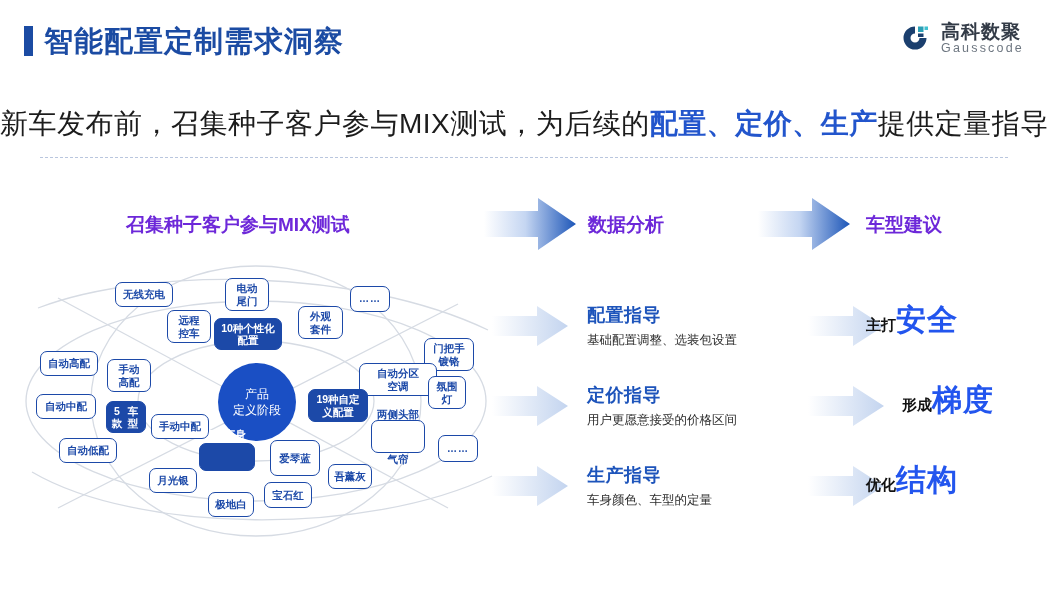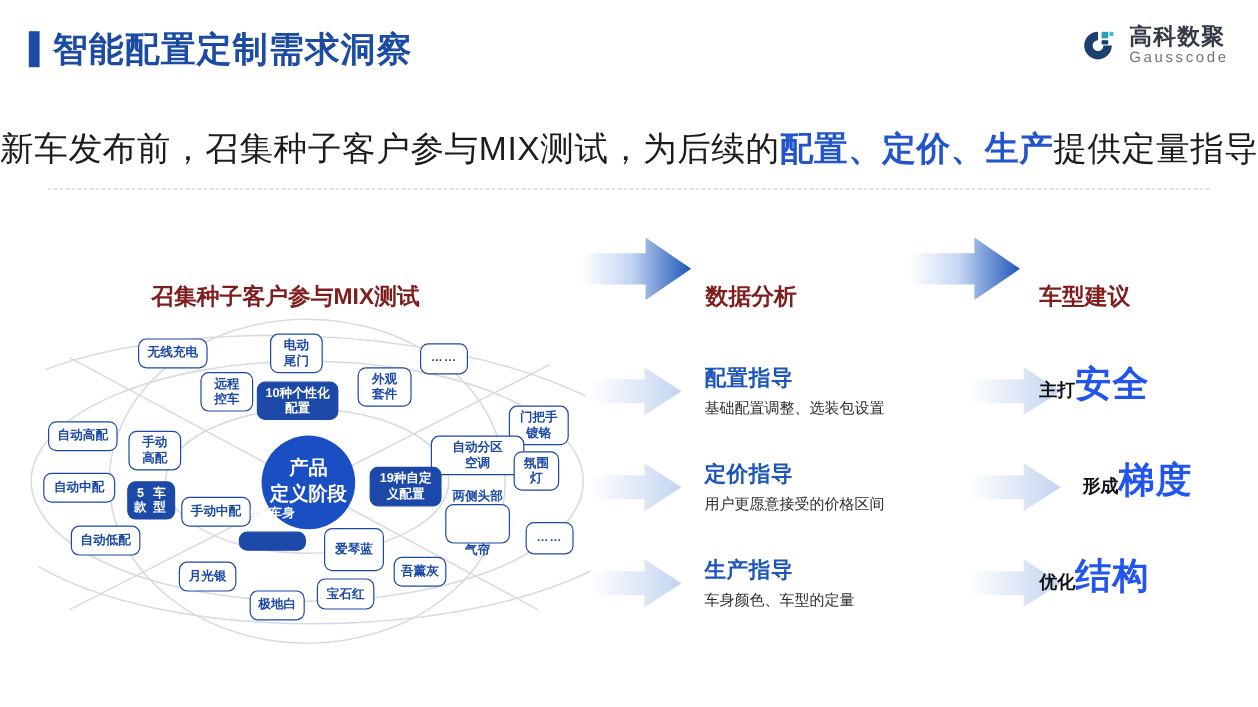--- a/index.html
+++ b/index.html
@@ -22,21 +22,21 @@
   .logo-en { font-size: 12.5px; color: #6d7680; letter-spacing: 2.2px; }
 
   
   .subtitle { position: absolute; left: 0; top: 105px; width: 848px; text-align: center;
               font-size: 28px; color: #1c1c1c; letter-spacing: .5px; white-space: nowrap; }
   .subtitle b { color: #2255cc; font-weight: bold; }
   .divider { position: absolute; left: 40px; top: 157px; width: 968px; height: 0;
              border-top: 1.5px dashed #b9c6de; }
 
   
-  .col-head { position: absolute; font-size: 19px; font-weight: bold; color: #7f1d1d; white-space: nowrap; margin-top: 22px; }
+  .col-head { position: absolute; font-size: 19px; font-weight: bold; color: #6d28d9; white-space: nowrap; }
   #ch1 { left: 126px; top: 212px; }
   #ch2 { left: 588px; top: 212px; }
   #ch3 { left: 866px; top: 212px; }
 
   .big-arrow { position: absolute; top: 198px; width: 92px; height: 52px; }
   #ba1 { left: 484px; }
   #ba2 { left: 758px; }
 
   
   .mid-row { position: absolute; left: 587px; }
@@ -63,21 +63,21 @@
 
   
   .diagram { position: absolute; left: 18px; top: 258px; width: 500px; height: 285px; }
   .diagram svg { position: absolute; left: 0; top: 0; }
   .node { position: absolute; display: flex; align-items: center; justify-content: center; text-align: center;
           border: 1.6px solid #1c49a8; border-radius: 7px; background: #ffffff;
           color: #1c49a8; font-size: 10.5px; font-weight: bold; line-height: 1.18; padding: 2px 3px; }
   .node.fill { background: #1c49a8; color: #ffffff; border-color: #1c49a8; }
   .node.ell { color: #1c49a8; font-size: 10px; letter-spacing: 1px; }
   .center-circle { position: absolute; border-radius: 50%; background: #1a4fc4;
-                   color: #fff; font-size: 16px; font-weight: bold; line-height: 1.35;
+                   color: #fff; font-size: 12px; font-weight: normal; line-height: 1.35;
                    display: flex; align-items: center; justify-content: center; text-align: center; }
 </style>
 </head>
 <body>
 
 <div class="slide">
 
   <div class="title-bar"></div>
   <div class="title">智能配置定制需求洞察</div>
 
@@ -320,21 +320,21 @@
 
     <div class="node fill" style="left:88px; top:143px; width:40px; height:32px; ">
         <span>5款</span>
         <span>车型</span>
       </div>
 
     <div class="node" style="left:41px; top:180px; width:58px; height:25px;">
         <span>自动低配</span>
       </div>
 
-    <div class="node fill" style="left:181px; top:185px; width:56px; height:16px; flex-direction:column;gap:33px;">
+    <div class="node fill" style="left:181px; top:185px; width:56px; height:28px; flex-direction:column;gap:33px;">
         <span>5种车身</span>
         <span>颜色</span>
       </div>
 
     <div class="node" style="left:131px; top:210px; width:48px; height:25px;">
         <span>月光银</span>
       </div>
 
     <div class="node" style="left:190px; top:234px; width:46px; height:25px;">
         <span>极地白</span>

